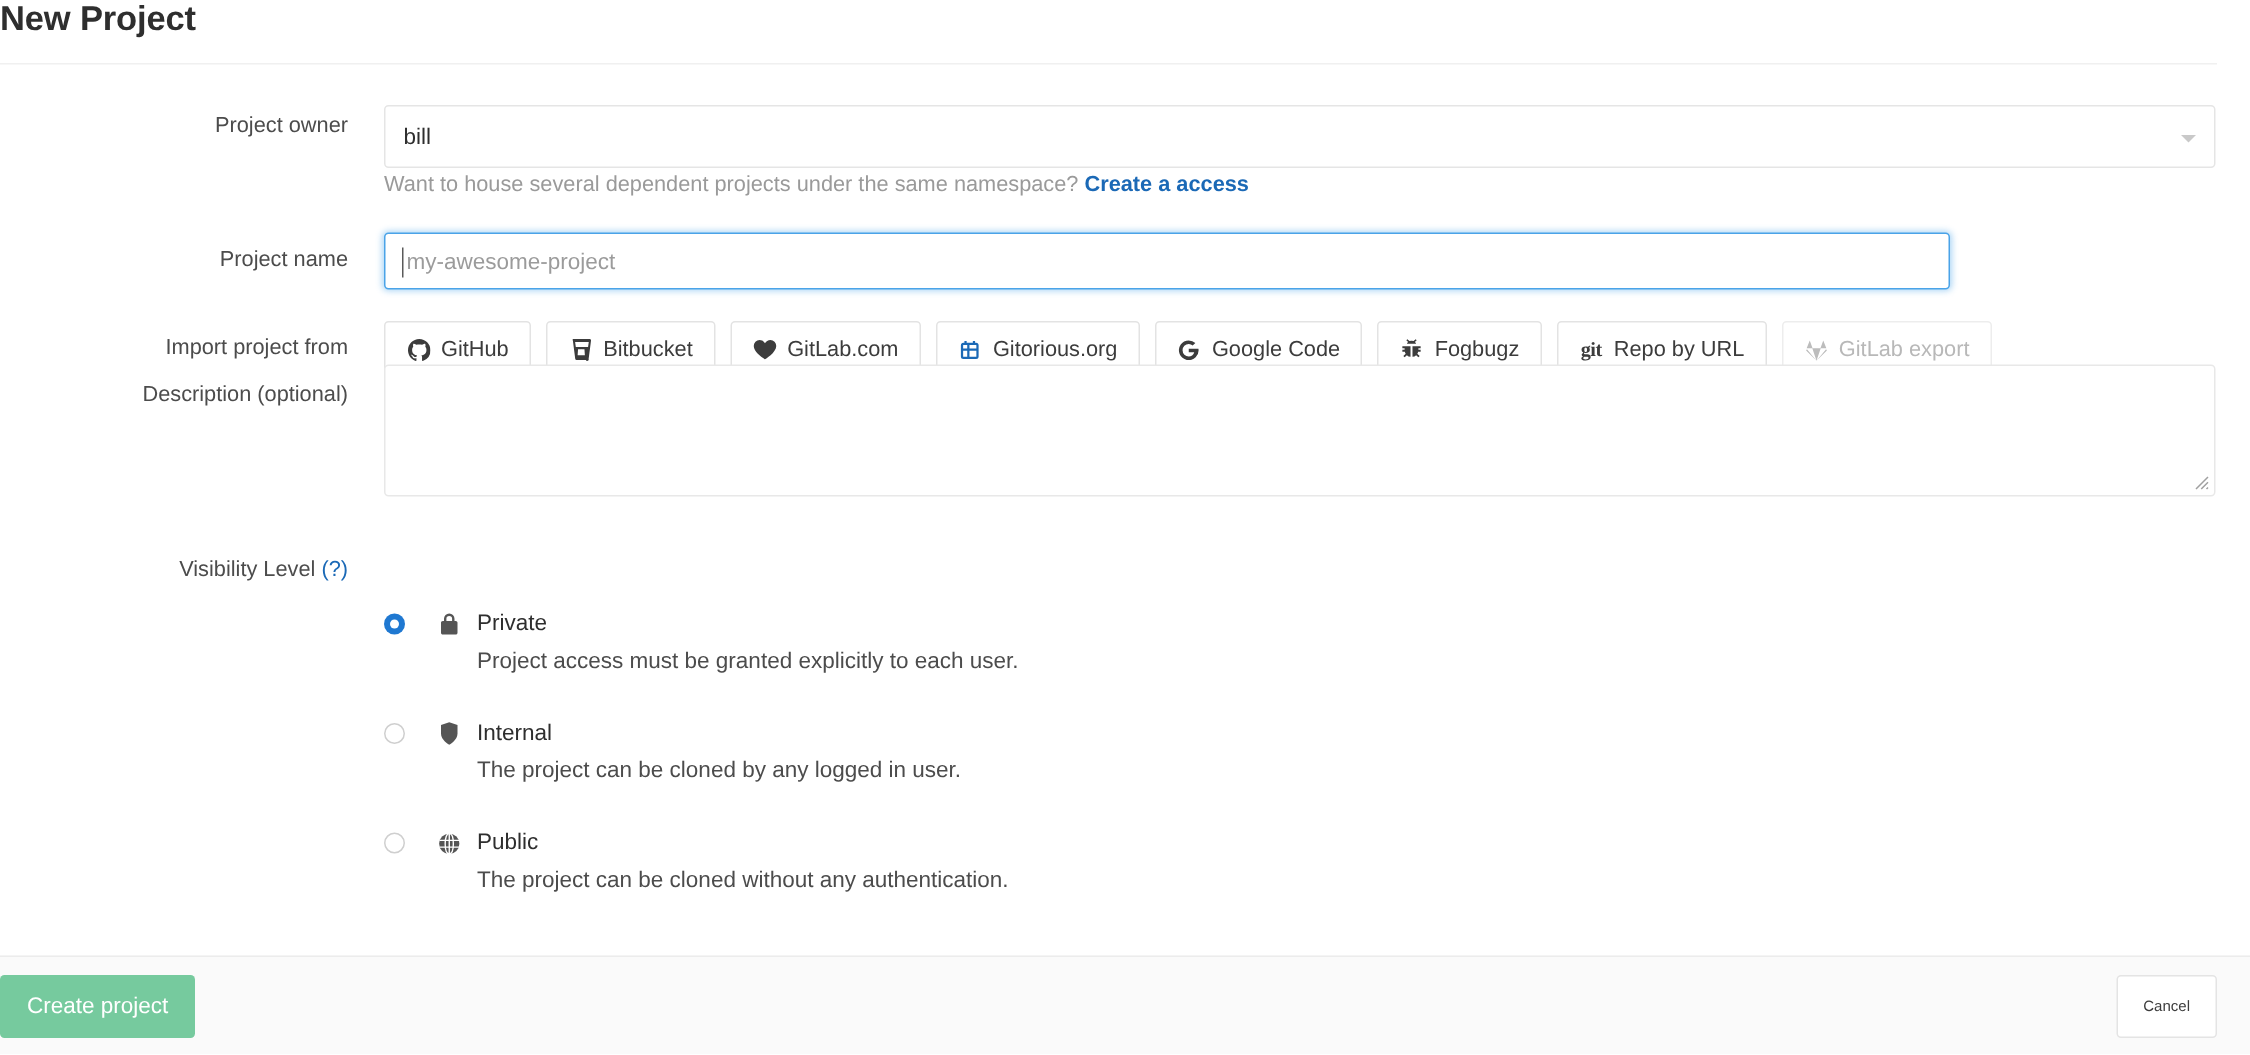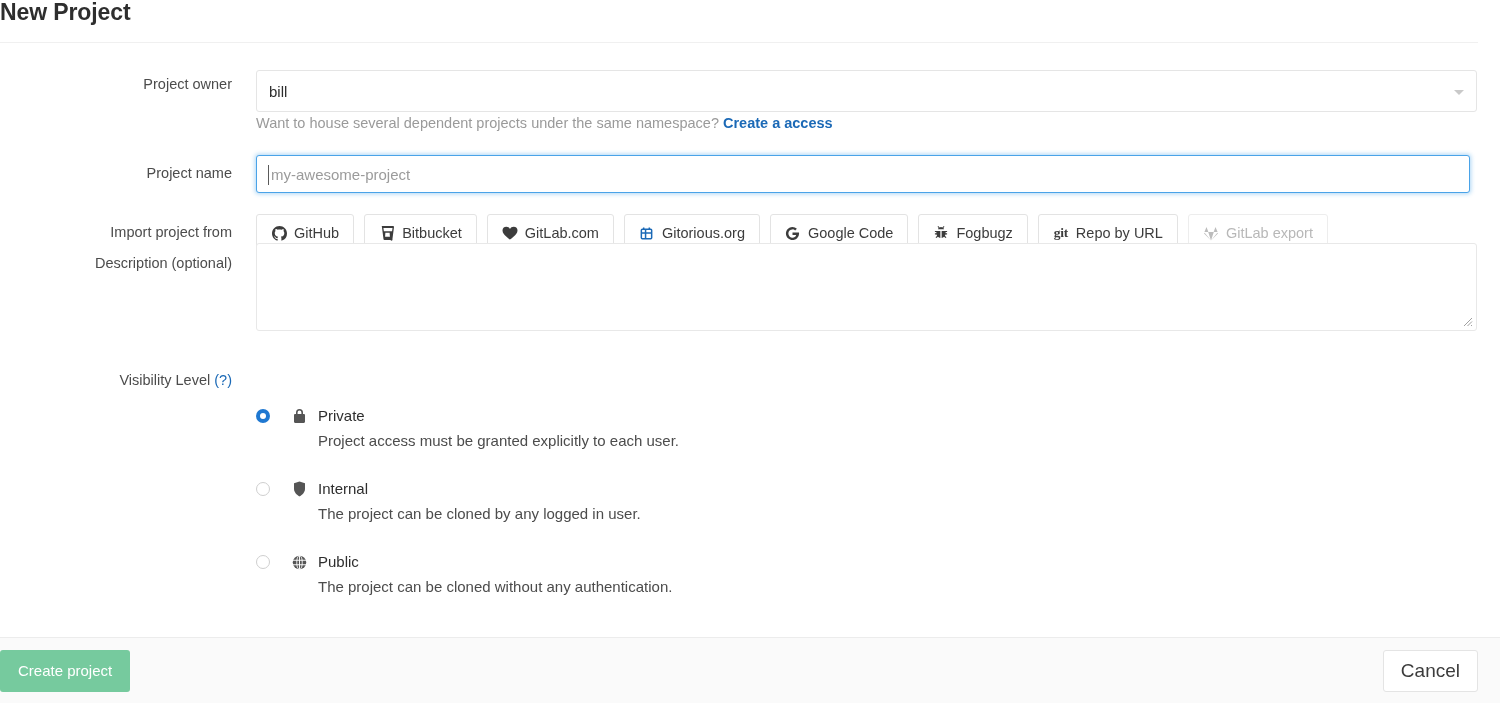--- a/index.html
+++ b/index.html
@@ -102,21 +102,21 @@
   }
   .helper a {
     color: #1b69b6;
     text-decoration: none;
     font-weight: bold;
   }
 
   
   .text-input {
     position: relative;
-    width: 1214px;
+    width: 1044px;
     height: 38px;
     border: 1px solid #4aa3e8;
     border-radius: 3px;
     background: #fff;
     box-shadow: 0 0 4px 1px rgba(74,163,232,0.45);
   }
   .caret {
     position: absolute;
     left: 11px;
     top: 9px;
@@ -278,21 +278,21 @@
     position: absolute;
     right: 22px;
     top: 12px;
     height: 42px;
     padding: 0 17px;
     border: 1px solid #e4e4e4;
     border-radius: 3px;
     background: #ffffff;
     color: #3c3c3c;
     font-family: "Liberation Sans", sans-serif;
-    font-size: 19px;
+    font-size: 10px;
     cursor: pointer;
   }
 </style>
 </head>
 <body>
 
 <div class="page">
 
   <div class="page-title">New Project</div>
   <div class="title-rule"></div>

